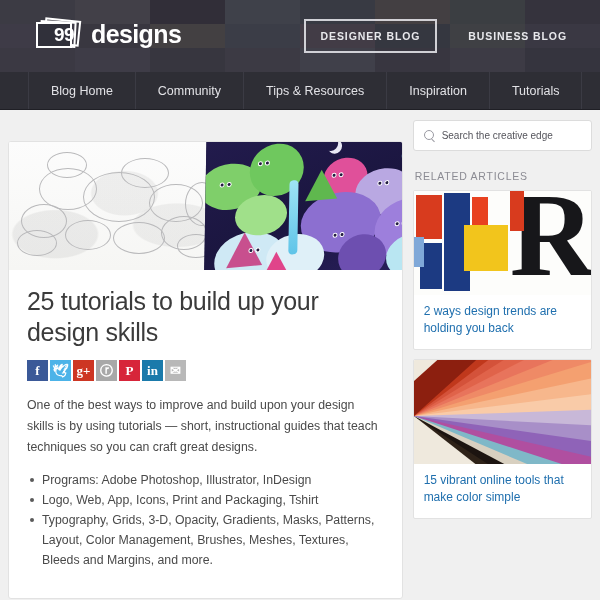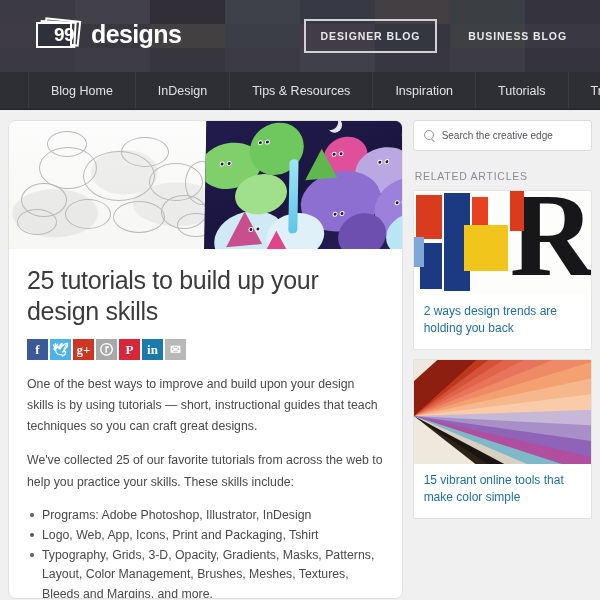--- a/index.html
+++ b/index.html
@@ -102,22 +102,23 @@
   .page{
     display:flex;
     padding:10px 8px 0 8px;
     gap:10px;
     height:calc(600px - 111px);
   }
   .main-col{
     width:396px;
     background:#fff;
     border:1px solid #e2e2e2;
-    border-radius:8px;
+    border-radius:3px;
     overflow:hidden;
+    margin-top:21px;
   }
   .side-col{ width:180px; }
 
   
   .hero{
     height:128px;
     position:relative;
     overflow:hidden;
     background:#fff;
   }
@@ -343,21 +344,21 @@
   </div>
 
   <div class="header-links">
     <div class="hdr-btn boxed">DESIGNER BLOG</div>
     <div class="hdr-btn">BUSINESS BLOG</div>
   </div>
 </div>
 
 <div class="navbar">
   <div class="nav-item">Blog Home</div>
-  <div class="nav-item">InDesign</div>
+  <div class="nav-item">Community</div>
   <div class="nav-item">Tips &amp; Resources</div>
   <div class="nav-item">Inspiration</div>
   <div class="nav-item">Tutorials</div>
   <div class="nav-item">Trends</div>
 </div>
 
 <div class="page">
 
   <div class="main-col">
 
@@ -419,21 +420,20 @@
         <a class="sh-fb">f</a>
         <a class="sh-tw">🕊</a>
         <a class="sh-gp">g+</a>
         <a class="sh-rd">ⓡ</a>
         <a class="sh-pi">P</a>
         <a class="sh-li">in</a>
         <a class="sh-ml">✉</a>
       </div>
 
       <p class="body">One of the best ways to improve and build upon your design skills is by using tutorials — short, instructional guides that teach techniques so you can craft great designs.</p>
-      <p class="body">We've collected 25 of our favorite tutorials from across the web to help you practice your skills. These skills include:</p>
 
       <ul class="skills">
         <li>Programs: Adobe Photoshop, Illustrator, InDesign</li>
         <li>Logo, Web, App, Icons, Print and Packaging, Tshirt</li>
         <li>Typography, Grids, 3-D, Opacity, Gradients, Masks, Patterns, Layout, Color Management, Brushes, Meshes, Textures, Bleeds and Margins, and more.</li>
       </ul>
 
     </div>
   </div>
 

